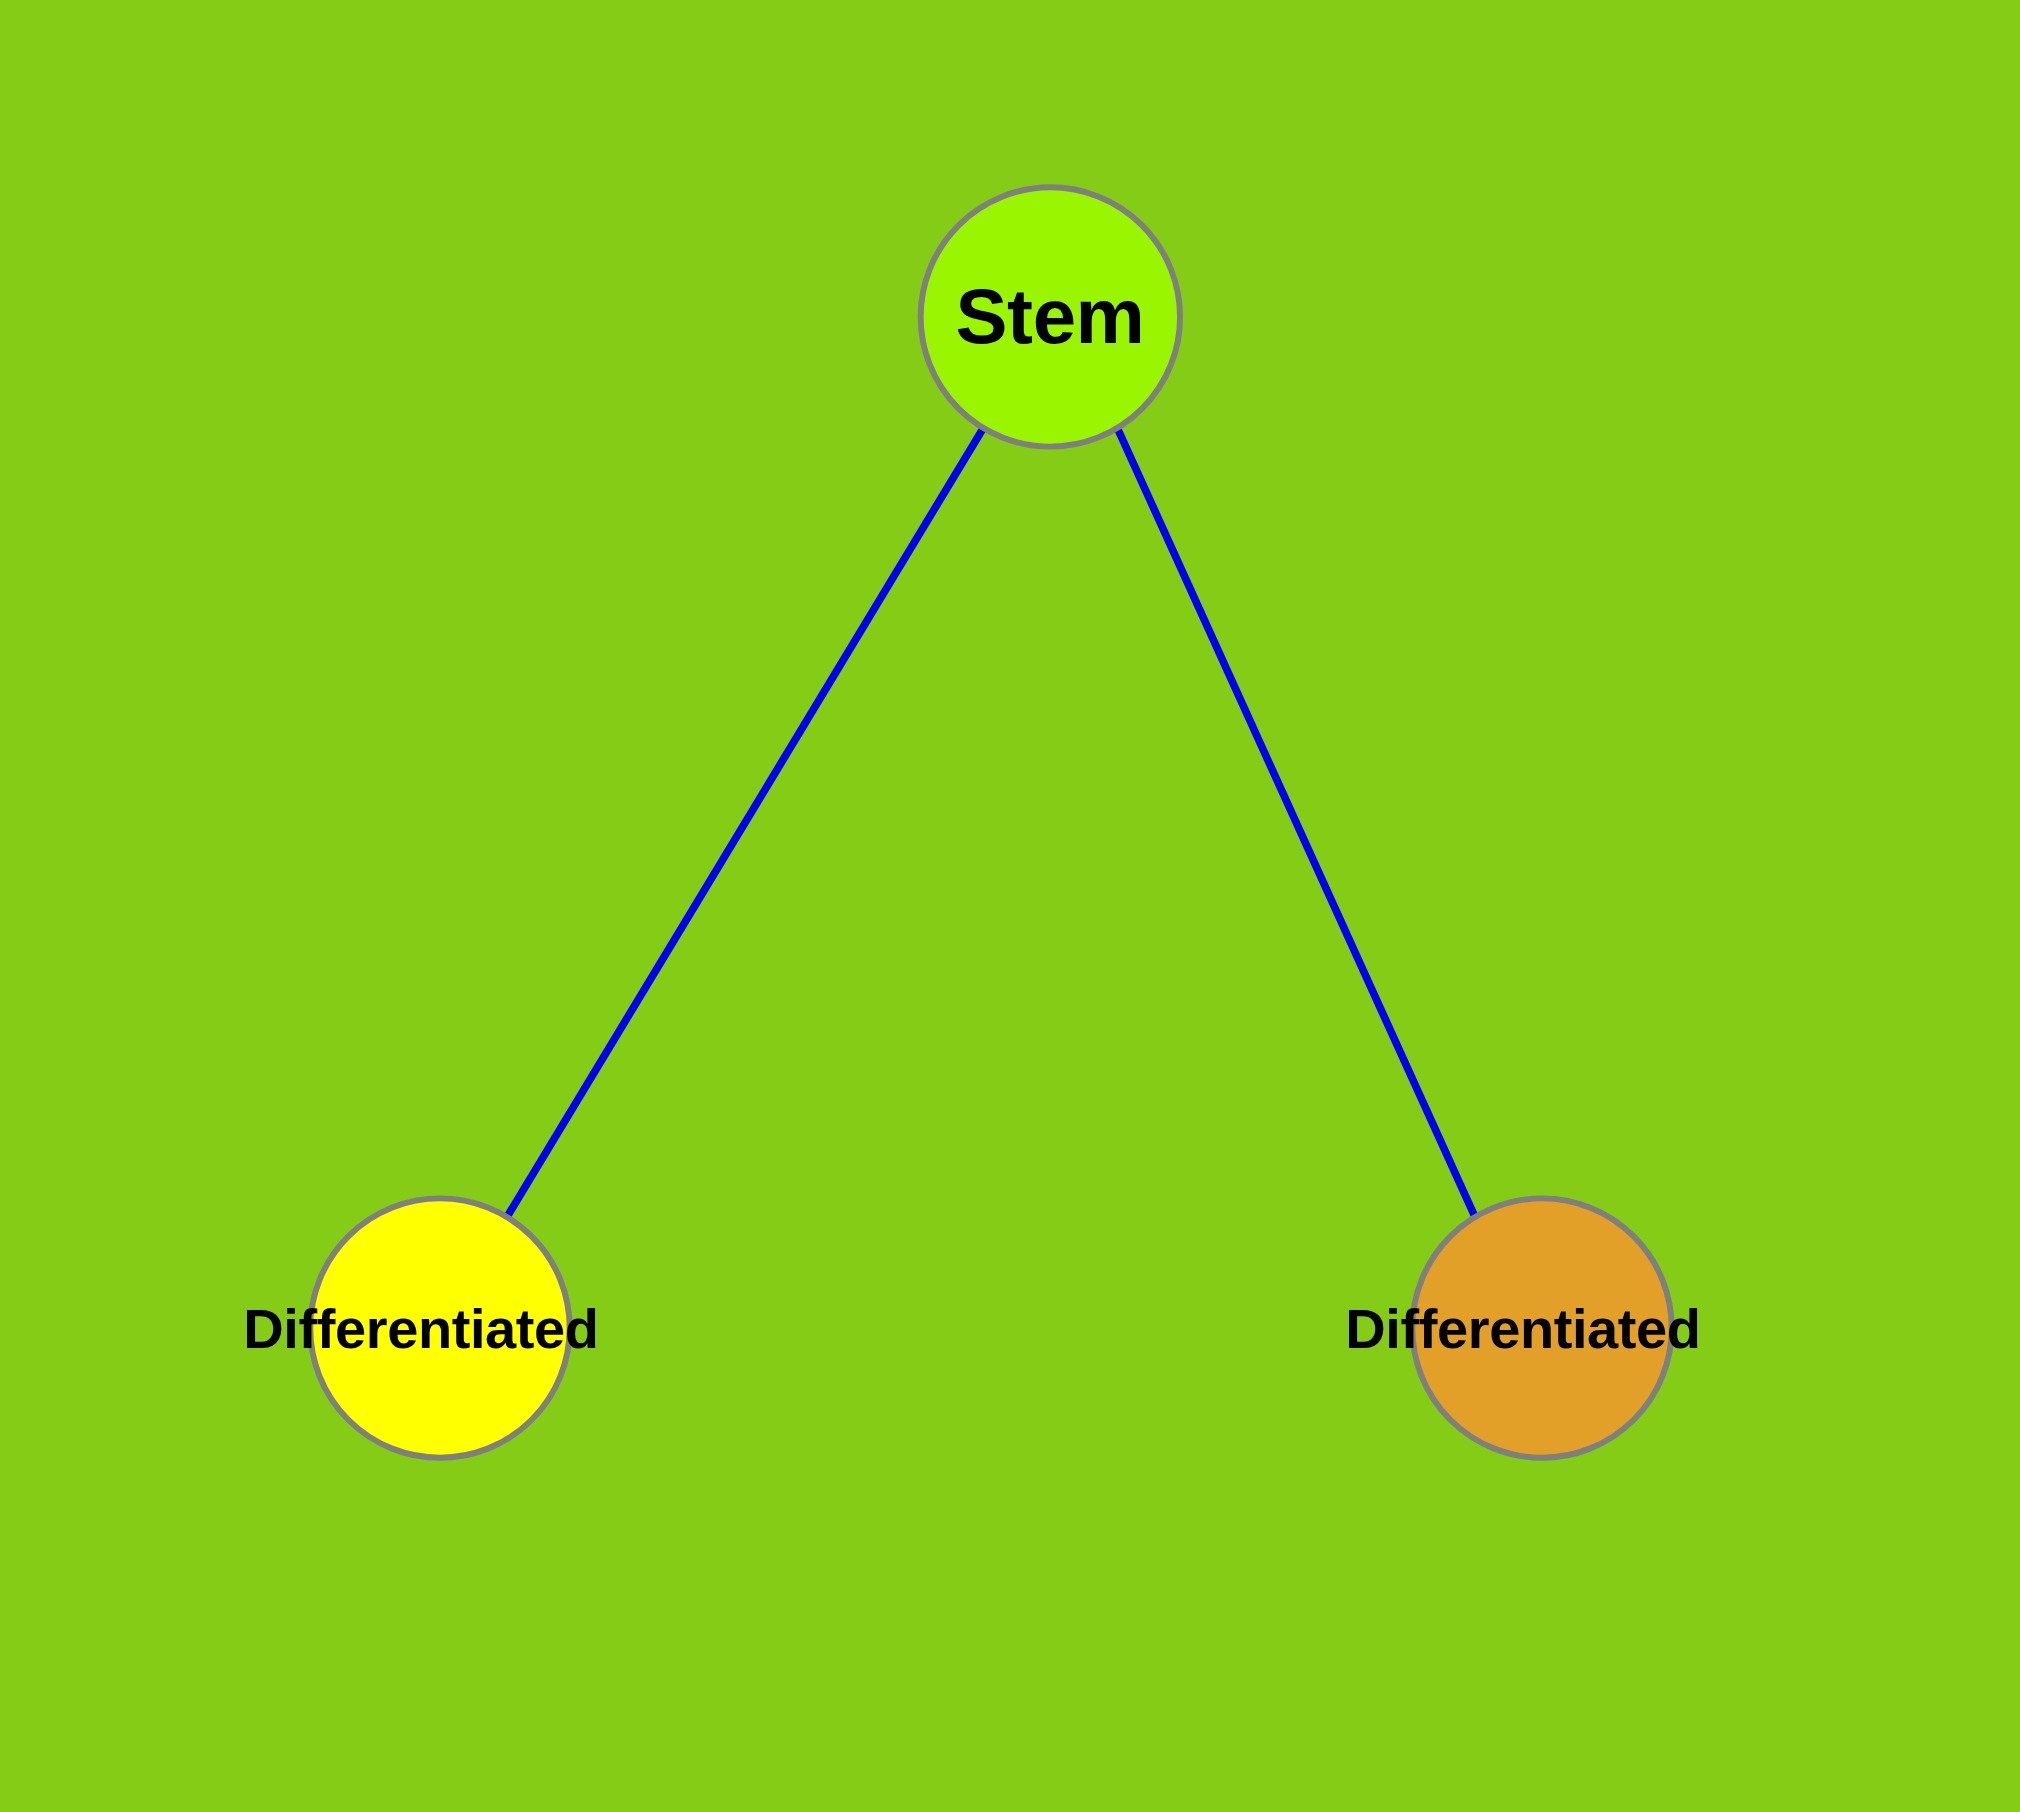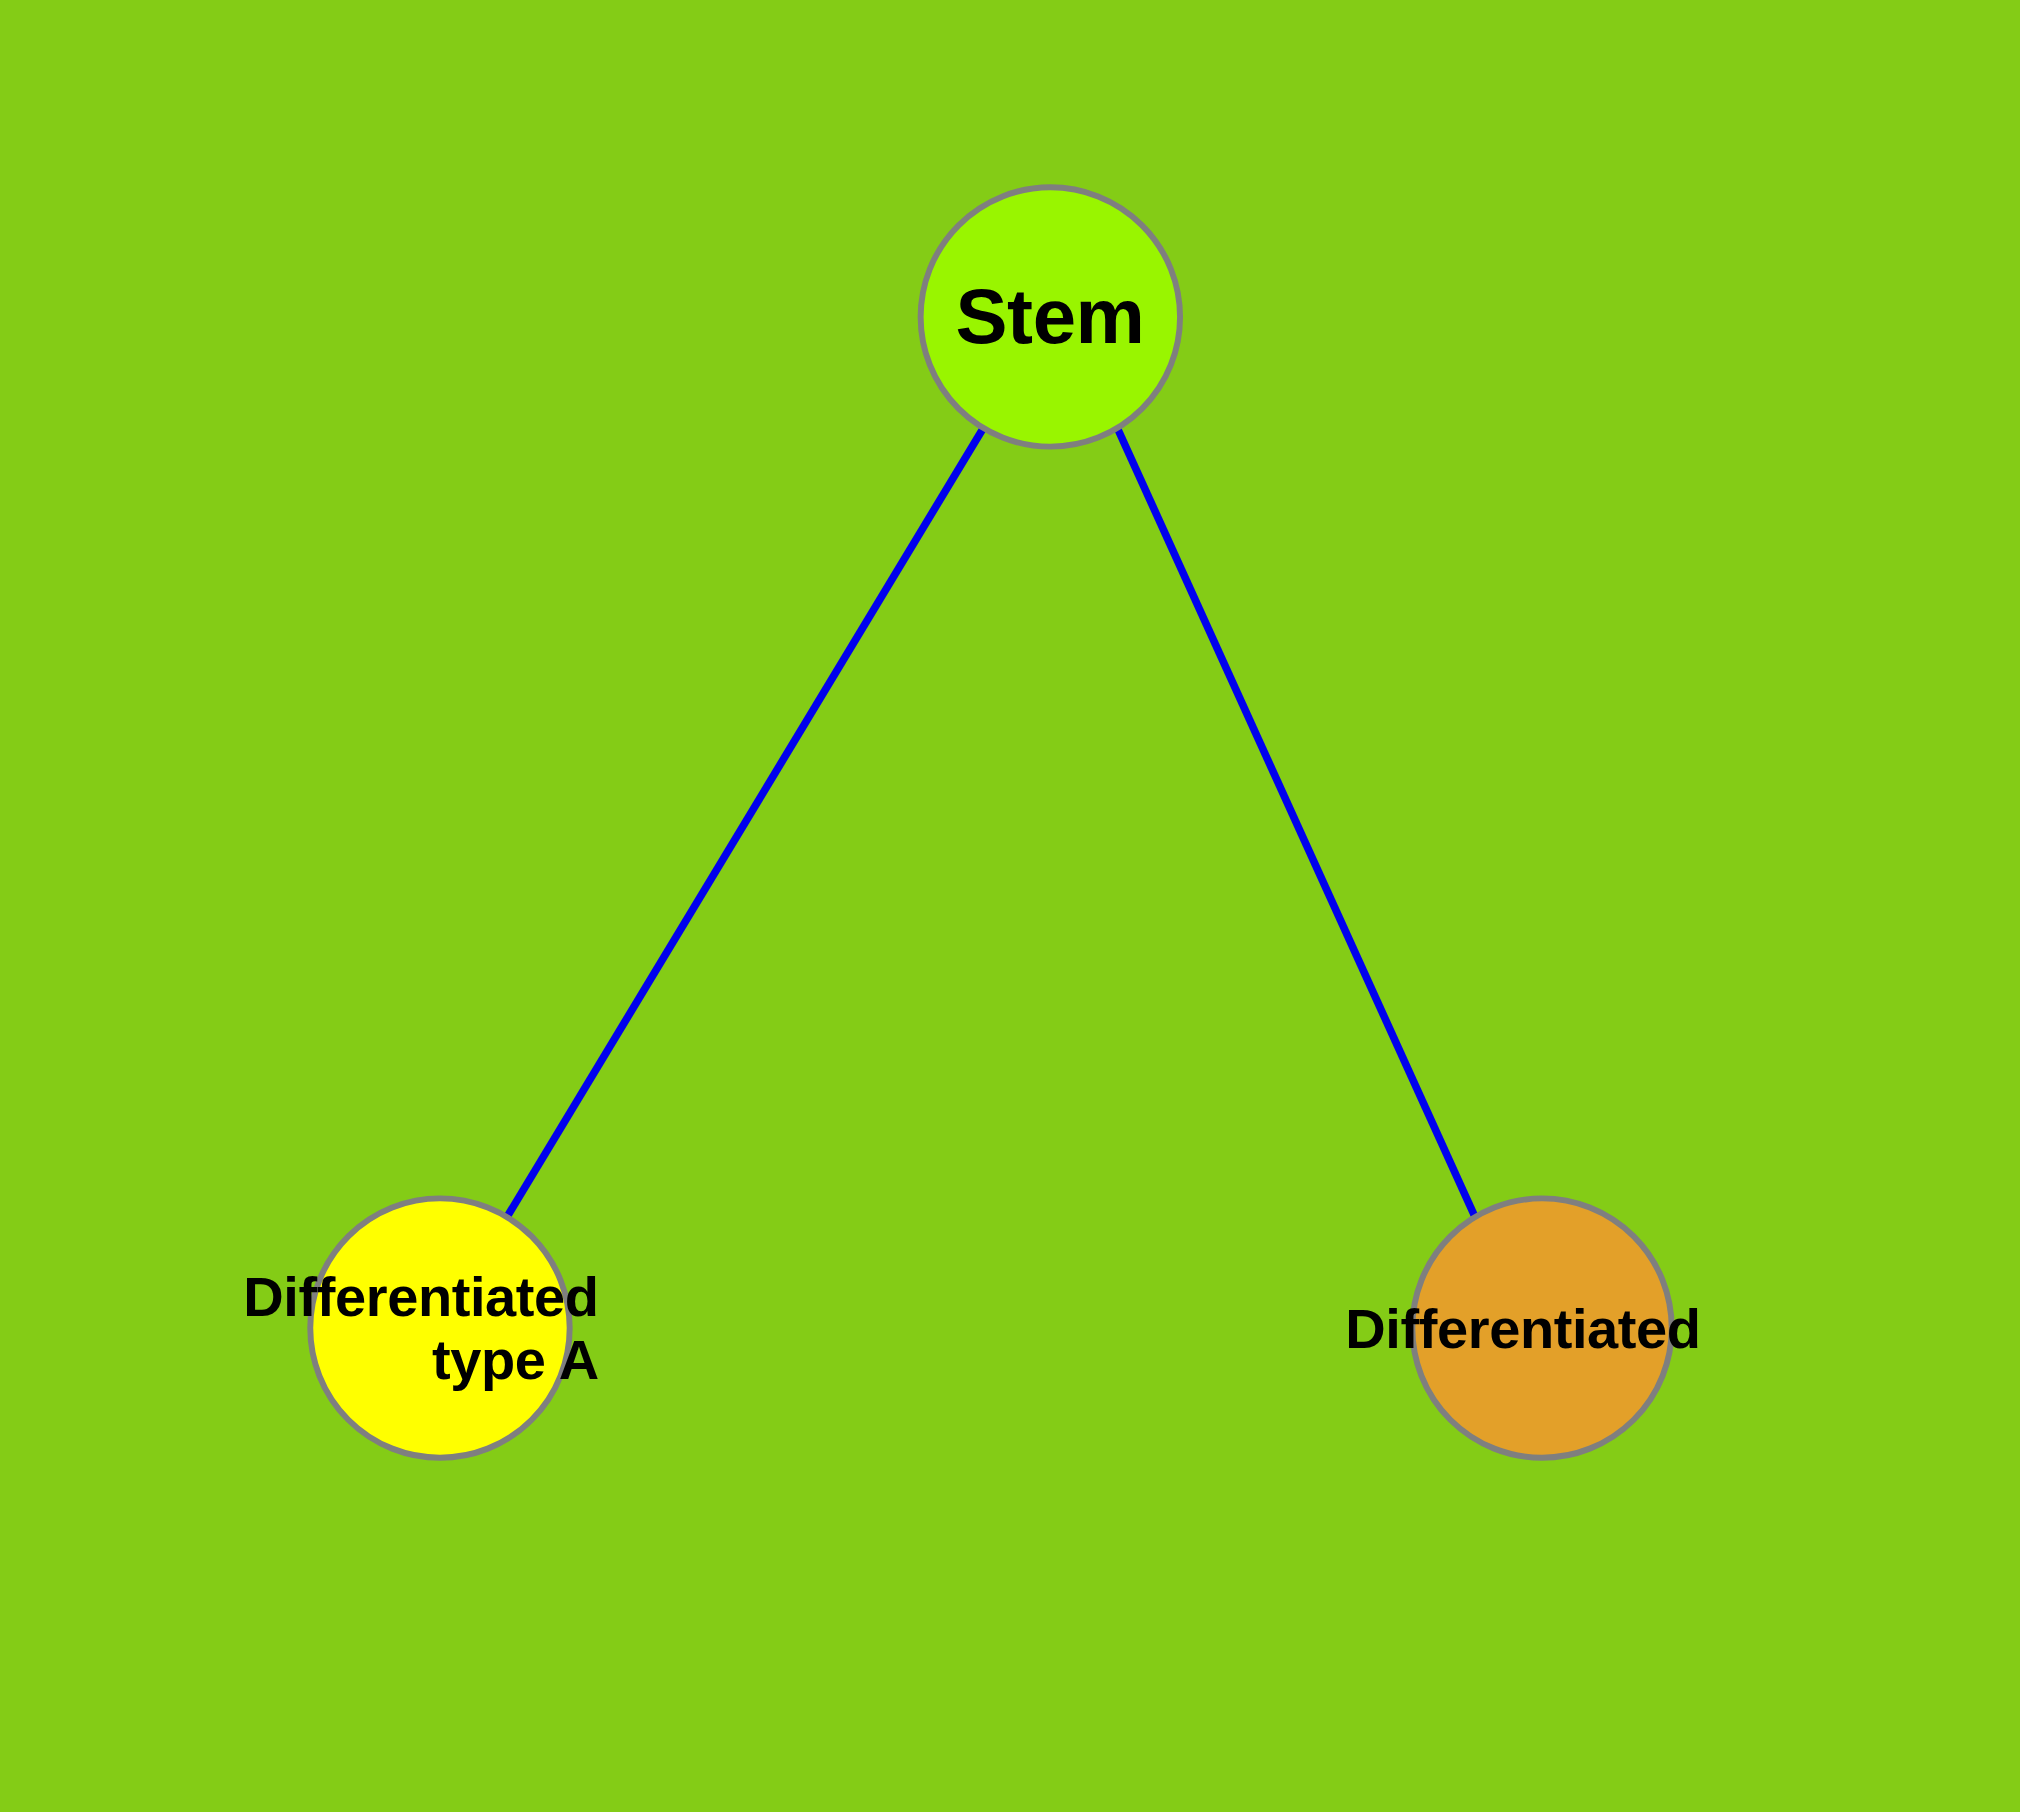--- a/index.html
+++ b/index.html
@@ -64,18 +64,18 @@
       </g>
     <g id="nodes-group">
         <circle class="node-circle" cx="1239" cy="374" r="153" fill="#99f500" stroke="#7f7f7f" stroke-width="7"></circle>
         <circle class="node-circle" cx="519" cy="1567" r="153" fill="#ffff00" stroke="#7f7f7f" stroke-width="7"></circle>
         <circle class="node-circle" cx="1819" cy="1567" r="153" fill="#e3a029" stroke="#7f7f7f" stroke-width="7"></circle>
       </g>
   </svg>
 
   <div id="labels-layer">
       <div class="node-label label-stem" style="left: 1050px; top: 317px; color: rgb(0, 0, 0);"><span>Stem</span></div>
-      <div class="node-label label-child" style="left: 421px; top: 1329px; color: rgb(0, 0, 0);"><span>Differentiated</span><br><span>type A</span></div>
+      <div class="node-label label-child" style="left: 421px; top: 1329px; color: rgb(0, 0, 0);"><span>Differentiated</span><br></div>
       <div class="node-label label-child" style="left: 1523px; top: 1329px; color: rgb(0, 0, 0);"><span>Differentiated</span><br></div>
     </div>
 
 </div>
 
 
 </body></html>

